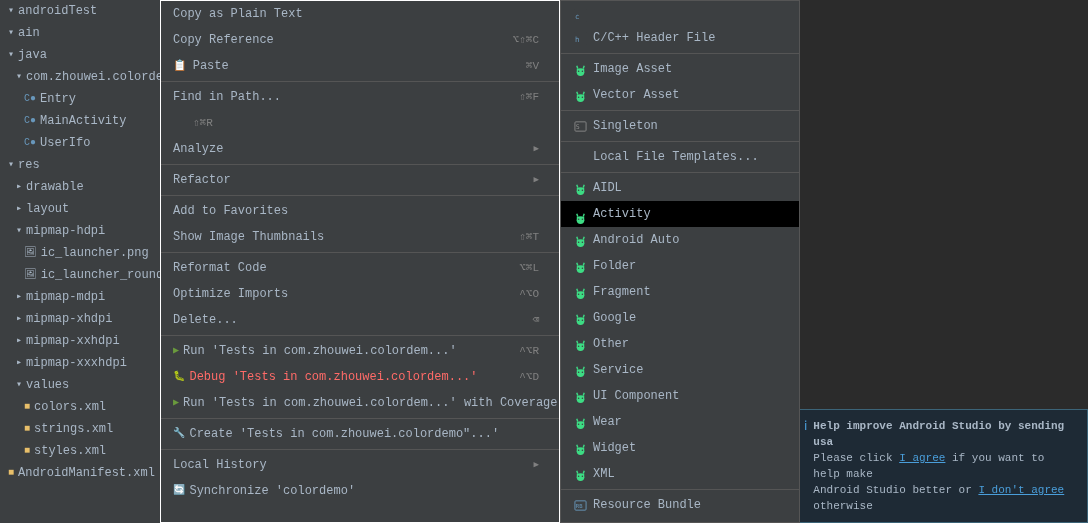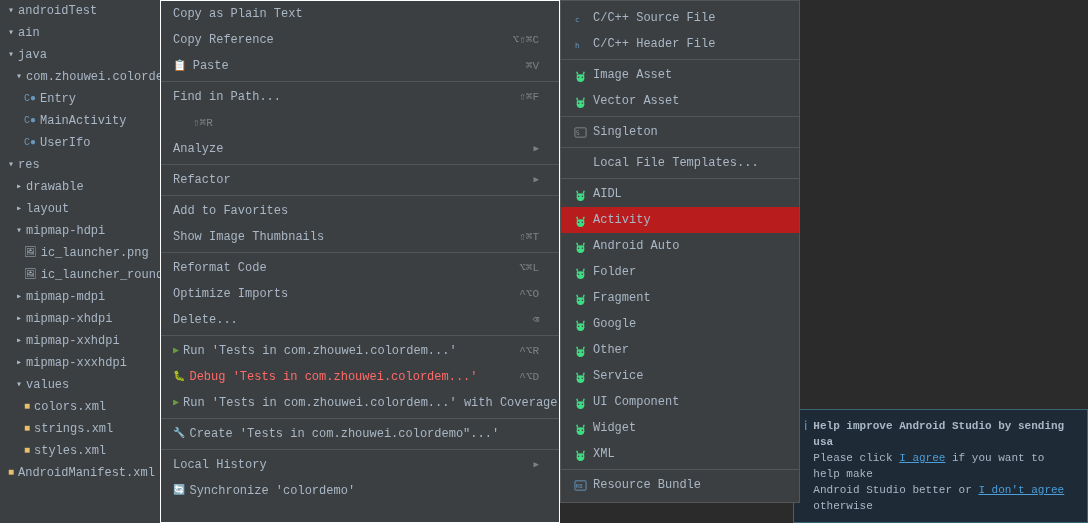--- a/index.html
+++ b/index.html
@@ -96,21 +96,22 @@
     .submenu-item {
       padding: 3px 12px;
       display: flex;
       align-items: center;
       gap: 6px;
       line-height: 20px;
       color: #a9b7c6;
       white-space: nowrap;
     }
     .submenu-item.highlighted {
-      background: #b91c1c;
+      background: #000000;
+      align-items: flex-end;
     }
     .android-icon {
       width: 14px;
       height: 14px;
       display: inline-flex;
       align-items: center;
       justify-content: center;
       flex-shrink: 0;
     }
     .android-icon svg {
@@ -342,21 +343,20 @@
 
 <div class="context-menu-right">
 
   <div class="submenu-item">
     <span class="file-icon" style="color:#6897bb;">
       <svg viewBox="0 0 14 14" width="13" height="13">
           <rect width="14" height="14" rx="1" fill="#3c3f41"></rect>
           <text x="1" y="11" font-size="8" fill="#6897bb" font-family="monospace">c</text>
         </svg>
     </span>
-    <span>C/C++ Source File</span>
   </div>
 
   <div class="submenu-item">
     <span class="file-icon" style="color:#6897bb;">
       <svg viewBox="0 0 14 14" width="13" height="13">
           <rect width="14" height="14" rx="1" fill="#3c3f41"></rect>
           <text x="1" y="11" font-size="8" fill="#6897bb" font-family="monospace">h</text>
         </svg>
     </span>
     <span>C/C++ Header File</span>
@@ -528,20 +528,33 @@
         <rect x="3" y="6" width="8" height="5" fill="#3ddc84"></rect>
         <line x1="4" y1="6" x2="3" y2="3" stroke="#3ddc84" stroke-width="1.5"></line>
         <line x1="10" y1="6" x2="11" y2="3" stroke="#3ddc84" stroke-width="1.5"></line>
         <circle cx="5" cy="9" r="0.8" fill="#3c3f41"></circle>
         <circle cx="9" cy="9" r="0.8" fill="#3c3f41"></circle>
       </svg>
     </span>
     <span>UI Component</span>
   </div>
 
+  <div class="submenu-item">
+    <span class="android-icon">
+      <svg viewBox="0 0 14 14" width="13" height="13">
+        <circle cx="7" cy="10" r="4" fill="#3ddc84"></circle>
+        <rect x="3" y="6" width="8" height="5" fill="#3ddc84"></rect>
+        <line x1="4" y1="6" x2="3" y2="3" stroke="#3ddc84" stroke-width="1.5"></line>
+        <line x1="10" y1="6" x2="11" y2="3" stroke="#3ddc84" stroke-width="1.5"></line>
+        <circle cx="5" cy="9" r="0.8" fill="#3c3f41"></circle>
+        <circle cx="9" cy="9" r="0.8" fill="#3c3f41"></circle>
+      </svg>
+    </span>
+    <span>Wear</span>
+  </div>
 
   <div class="submenu-item">
     <span class="android-icon">
       <svg viewBox="0 0 14 14" width="13" height="13">
         <circle cx="7" cy="10" r="4" fill="#3ddc84"></circle>
         <rect x="3" y="6" width="8" height="5" fill="#3ddc84"></rect>
         <line x1="4" y1="6" x2="3" y2="3" stroke="#3ddc84" stroke-width="1.5"></line>
         <line x1="10" y1="6" x2="11" y2="3" stroke="#3ddc84" stroke-width="1.5"></line>
         <circle cx="5" cy="9" r="0.8" fill="#3c3f41"></circle>
         <circle cx="9" cy="9" r="0.8" fill="#3c3f41"></circle>

